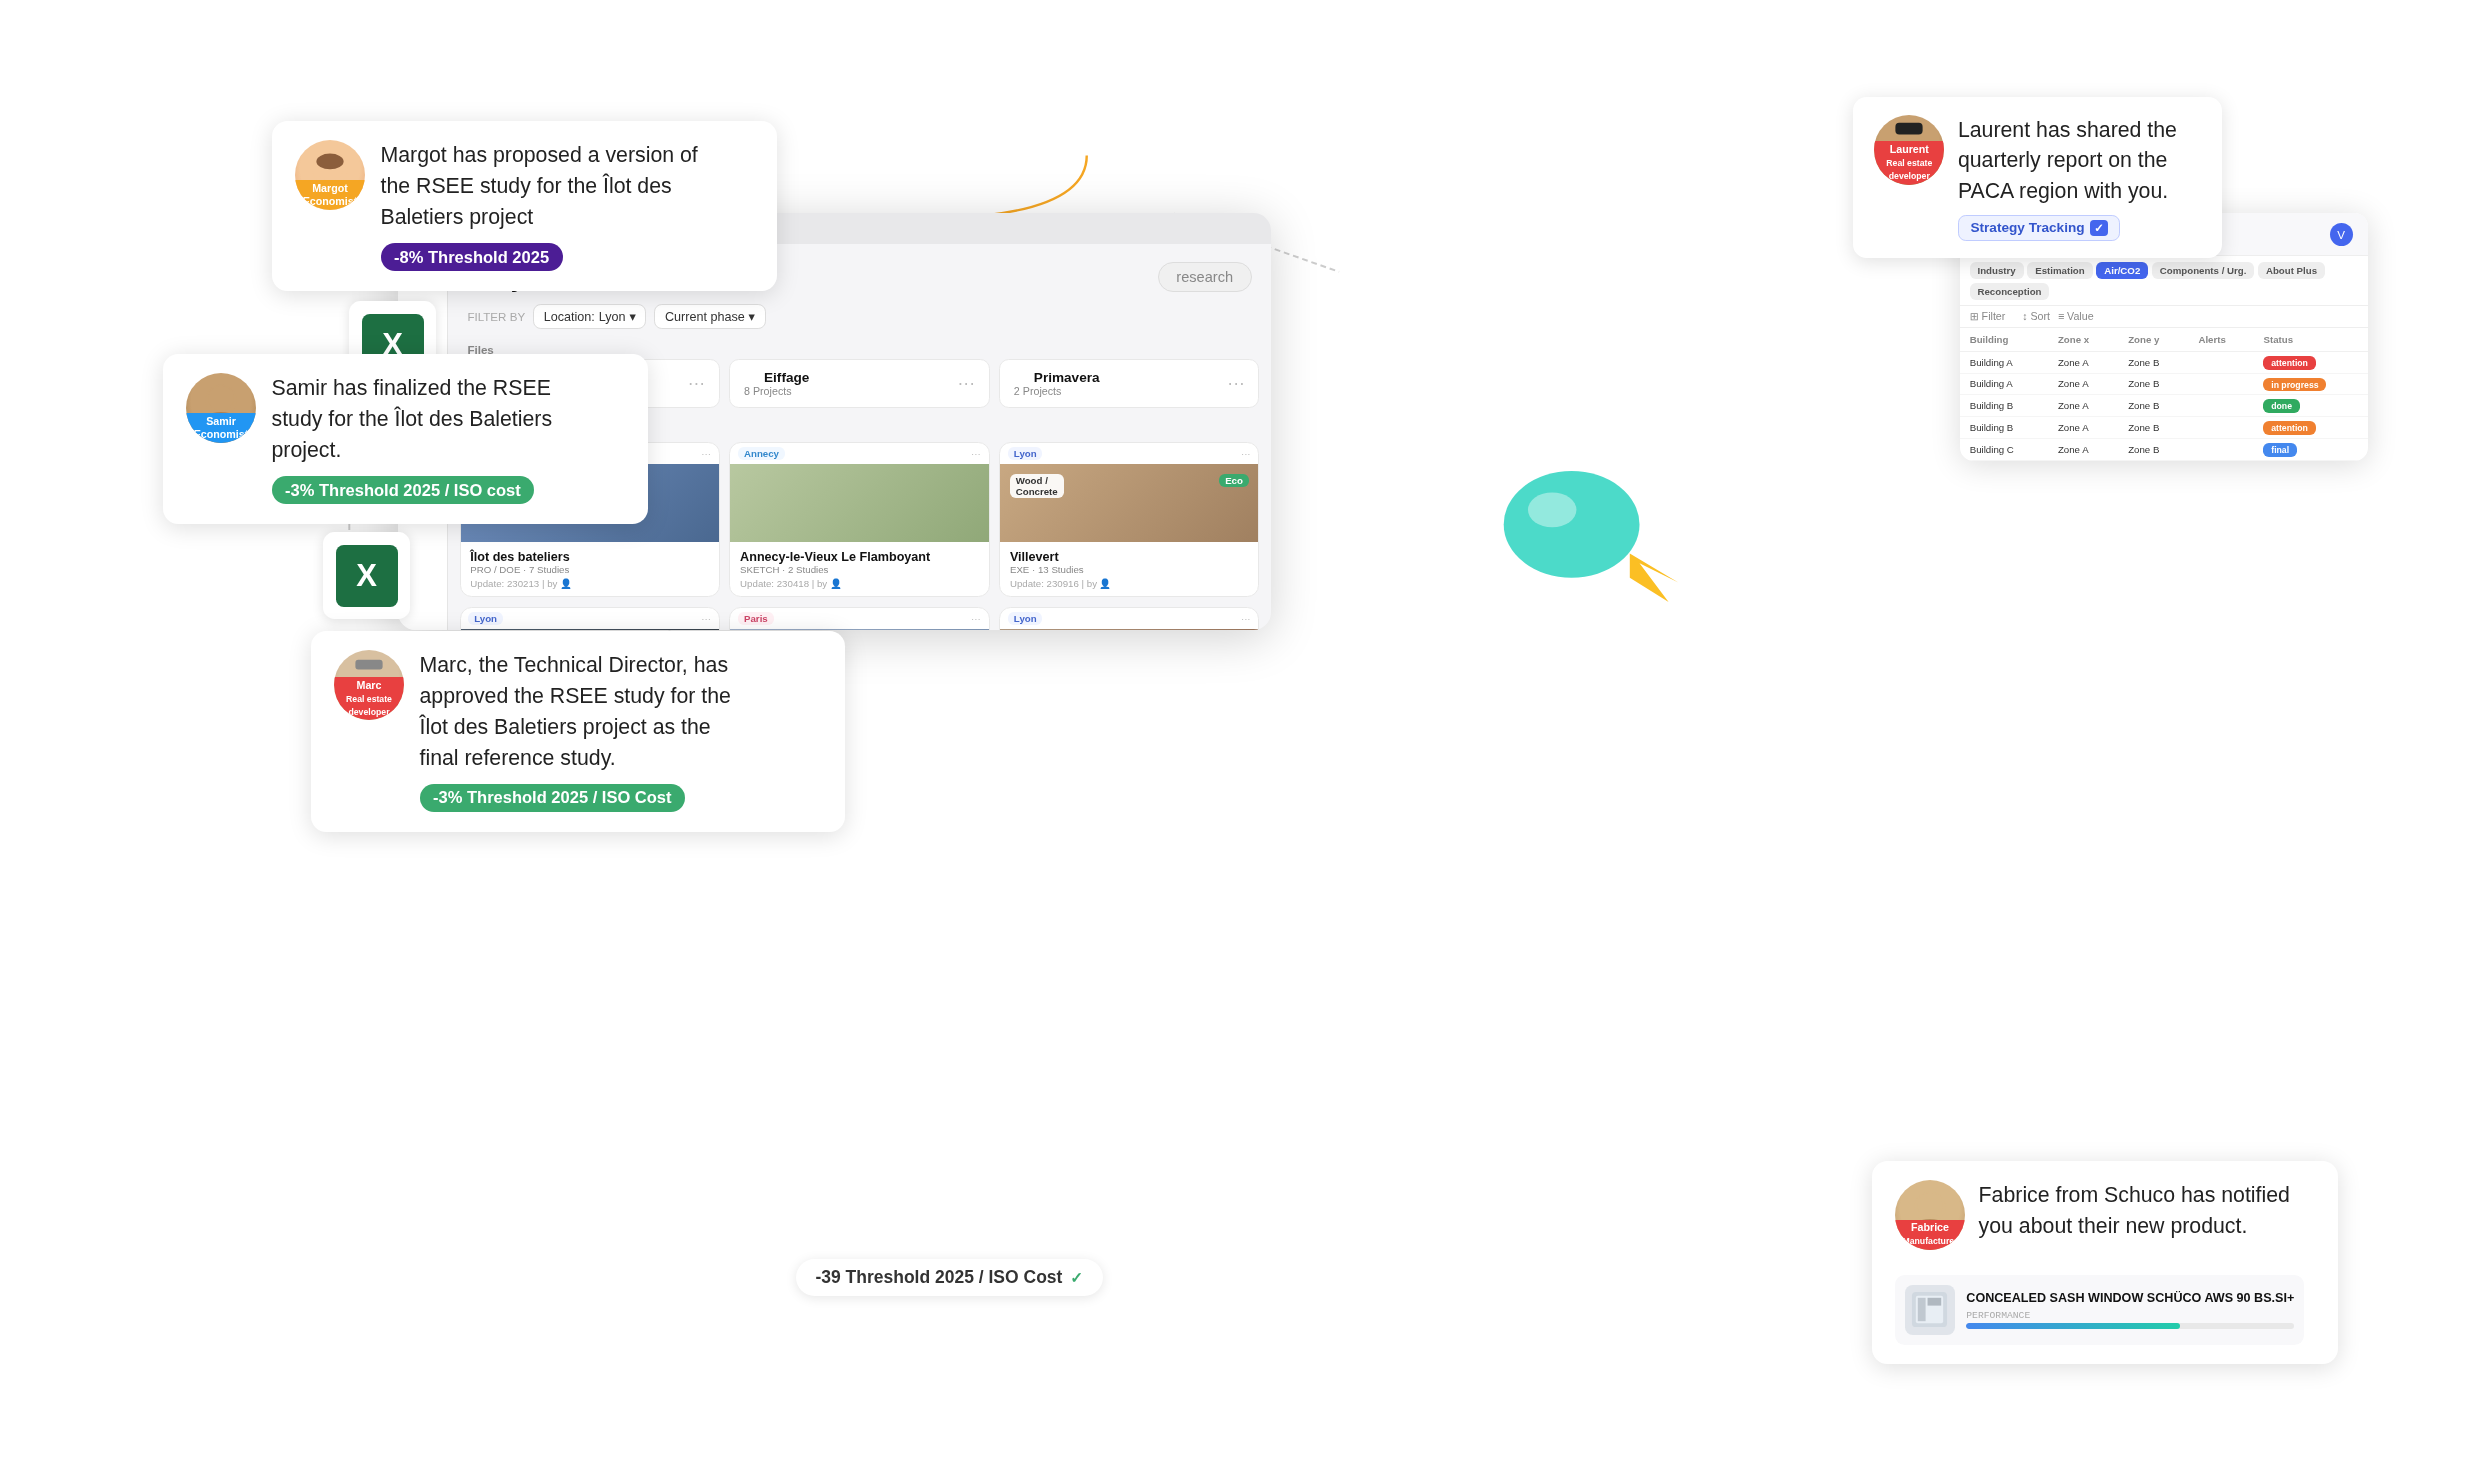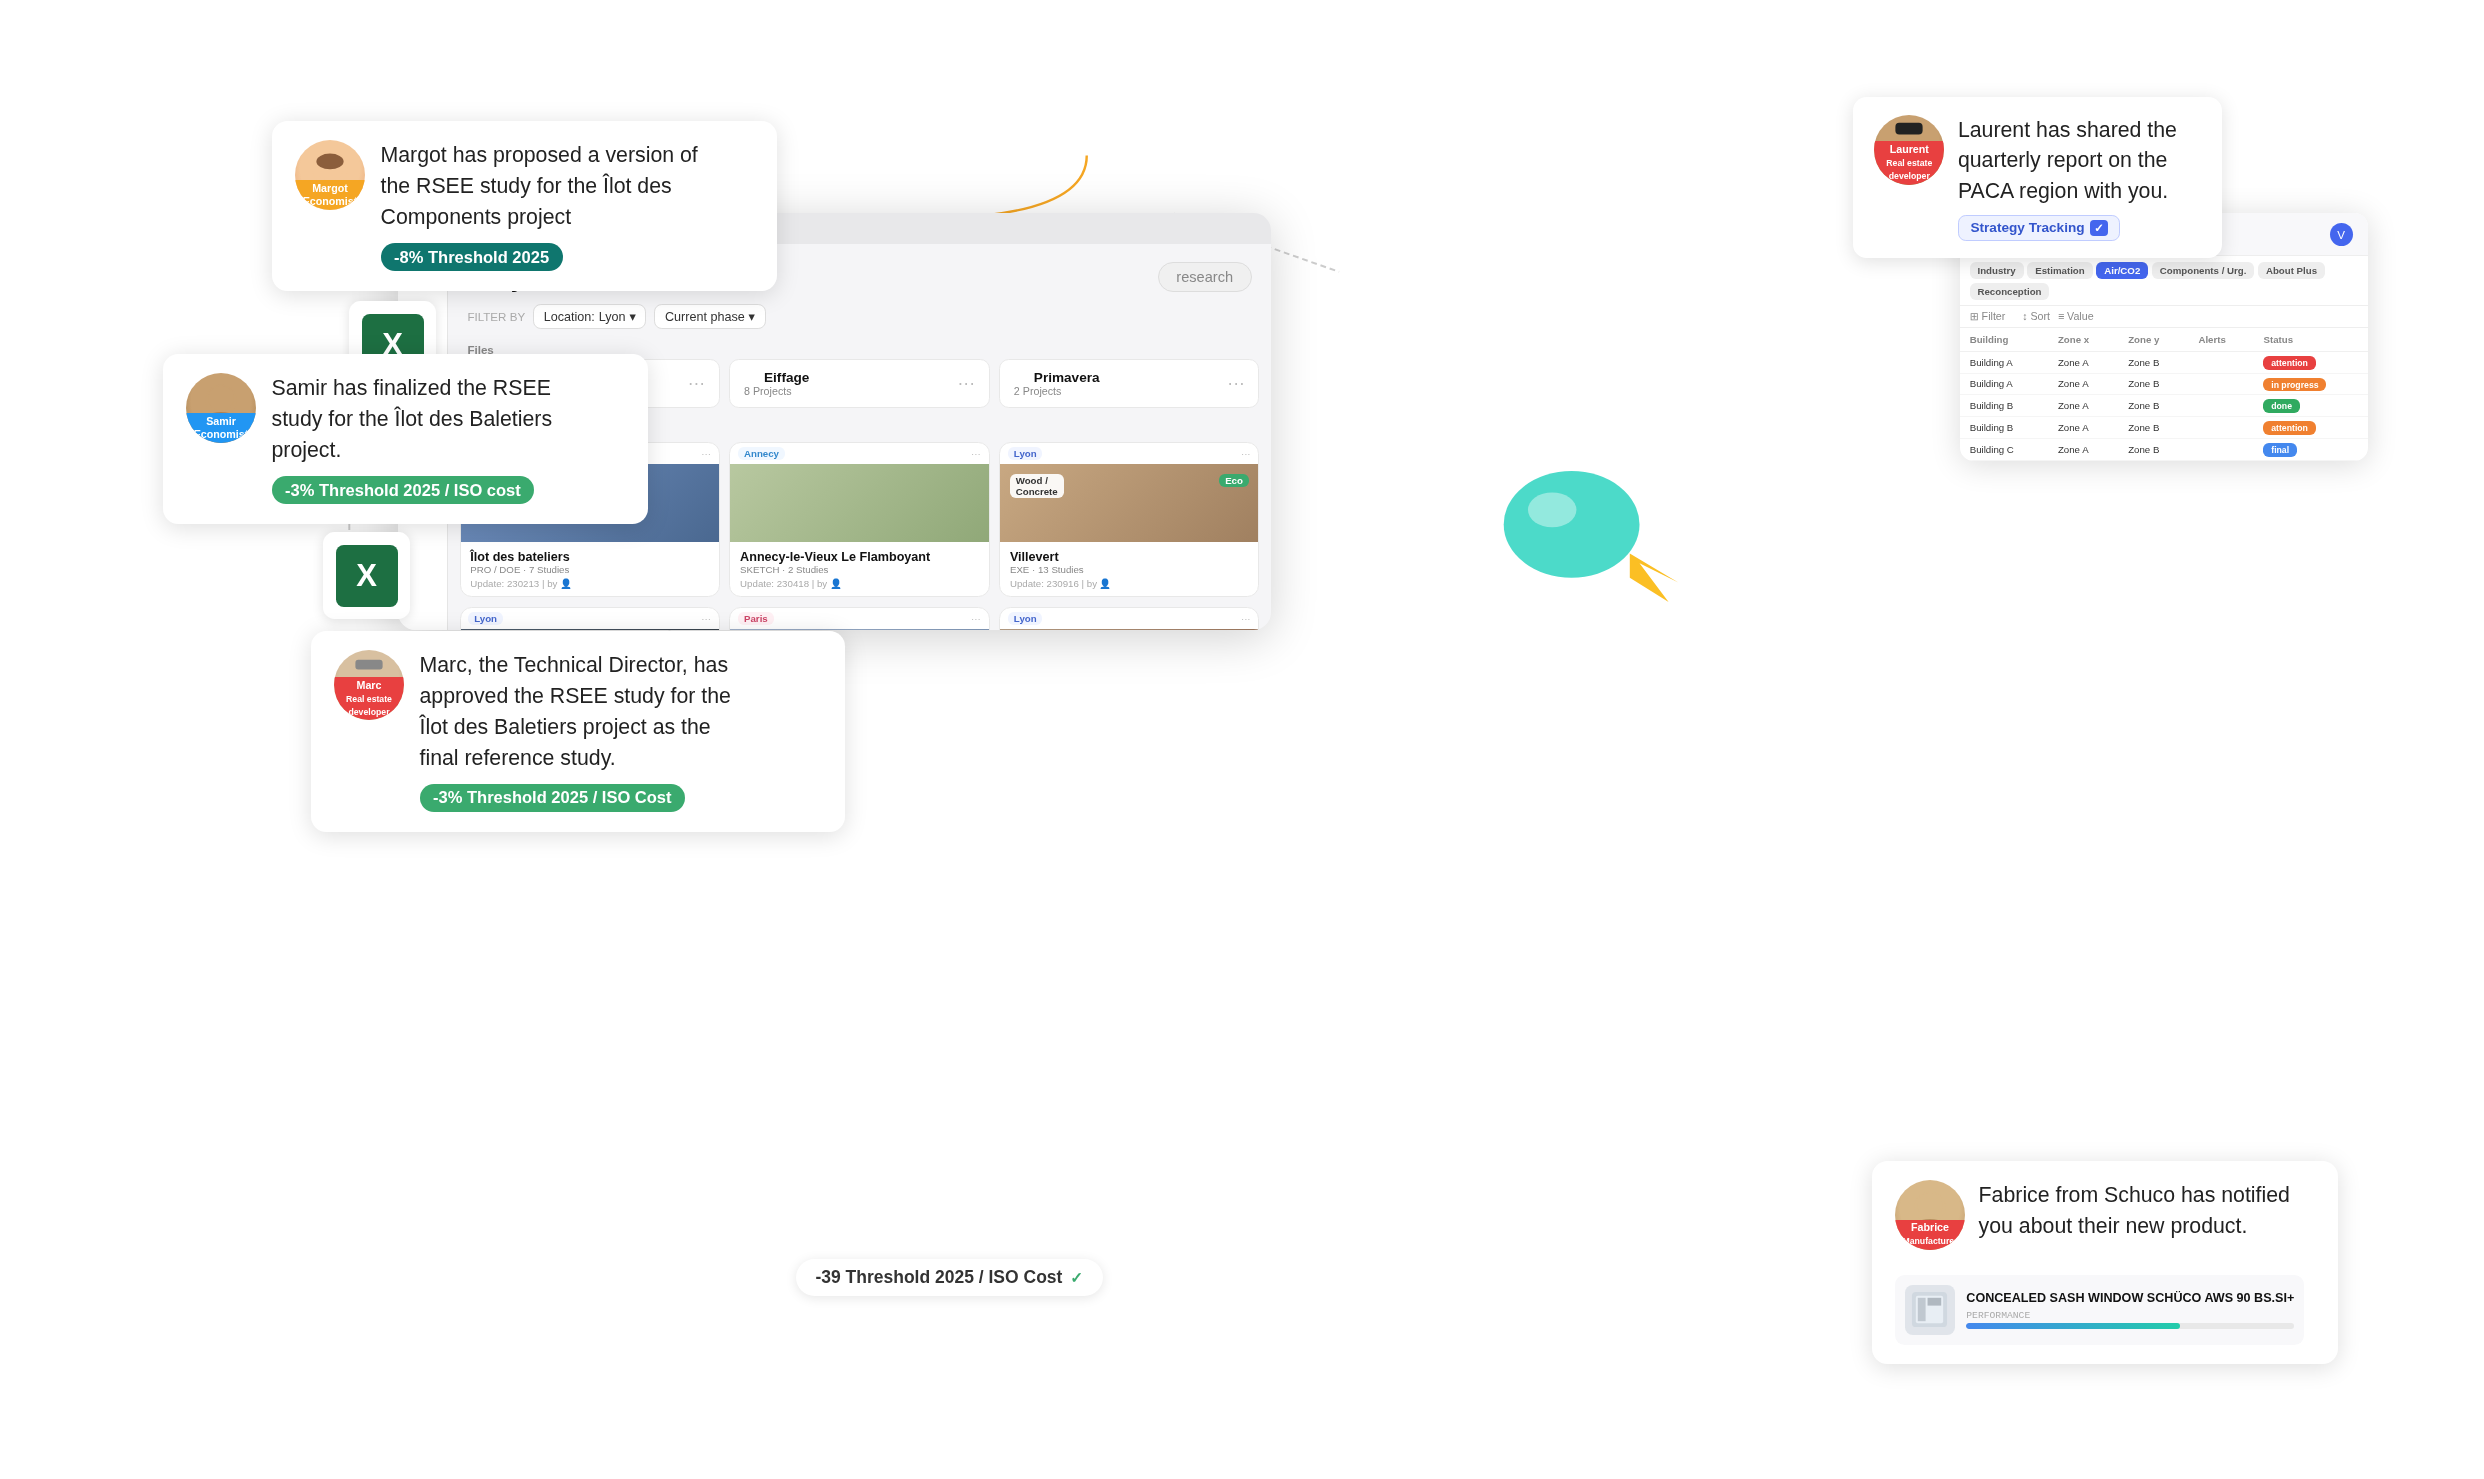--- a/index.html
+++ b/index.html
@@ -509,22 +509,22 @@
       <ellipse cx="36" cy="58" rx="22" ry="16" fill="#f0e0d0"></ellipse>
       <circle cx="36" cy="28" r="14" fill="#f4c89a"></circle>
       <ellipse cx="36" cy="22" rx="14" ry="8" fill="#8B5E3C"></ellipse>
     </svg>
     <div class="avatar-label" style="background: #f5a623;">
       <span>Margot</span><br>
       <span>Economist</span>
     </div>
   </div>
   <div class="notif-text">
-    <p>Margot has proposed a version of the RSEE study for the Îlot des Components project</p>
-    <span class="badge-tag" style="background: #0f766e;">-8% Threshold 2025</span>
+    <p>Margot has proposed a version of the RSEE study for the Îlot des Baletiers project</p>
+    <span class="badge-tag" style="background: #4c1d95;">-8% Threshold 2025</span>
   </div>
 </div>
 
 <div class="excel-icon" style="left: 349px; top: 301px;">
   <div class="excel-inner">X</div>
 </div>
 
 <div class="notif-card" style="left: 163px; top: 354px; width: 485px;">
   <div class="notif-avatar face-samir">
     <svg width="70" height="70" viewBox="0 0 72 72">

